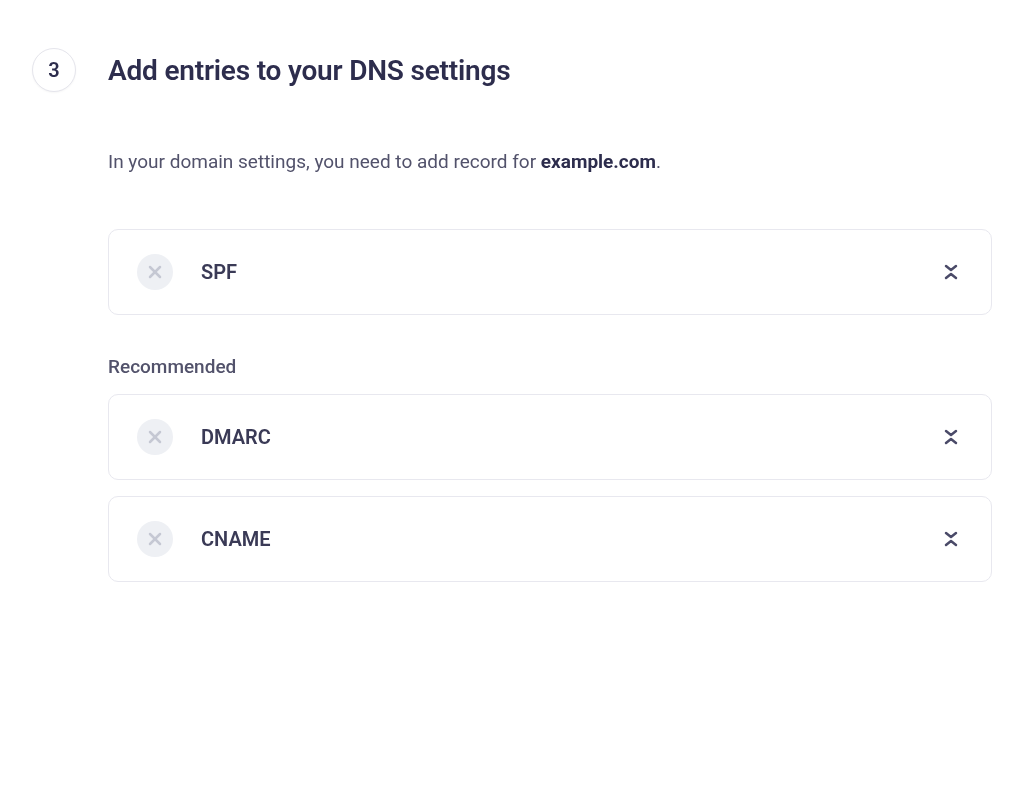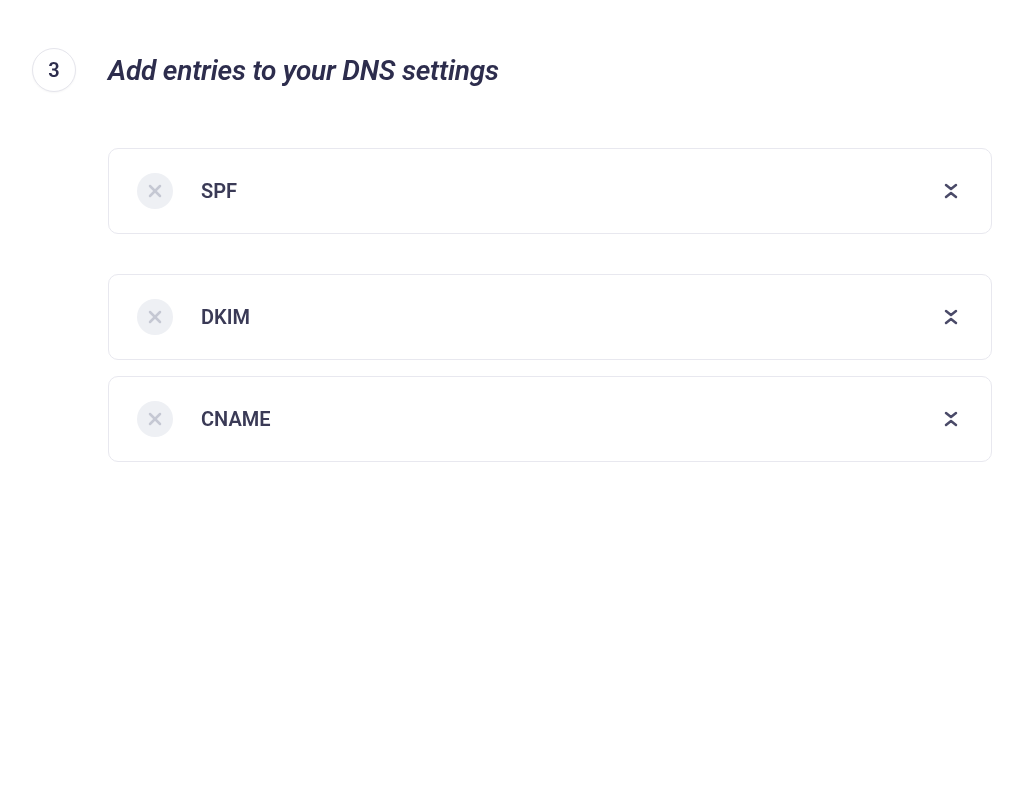--- a/index.html
+++ b/index.html
@@ -33,21 +33,20 @@
       font-weight: 600;
       color: #2d2d4d;
       box-shadow: 0 1px 2px rgba(0,0,0,0.04);
       flex-shrink: 0;
     }
     .page-title {
       font-size: 28px;
       font-weight: 600;
       color: #2d2d4d;
       letter-spacing: -0.2px;
-      font-style: italic;
     }
     .content {
       padding-left: 76px;
     }
     .intro-text {
       font-size: 19px;
       color: #52526b;
       margin-bottom: 52px;
       line-height: 1.5;
     }
@@ -129,20 +128,23 @@
 
 <div class="header-row">
   <div class="step-badge">
     <span>3</span>
   </div>
   <h1 class="page-title">Add entries to your DNS settings</h1>
 </div>
 
 <div class="content">
 
+  <p class="intro-text">
+    <span>In your domain settings, you need to add record for </span><strong>example.com</strong><span>.</span>
+  </p>
 
   <div class="section">
 
     <div class="record-card">
       <div class="record-left">
         <div class="status-badge">
           <svg viewBox="0 0 14 14">
               <line x1="2" y1="2" x2="12" y2="12"></line>
               <line x1="12" y1="2" x2="2" y2="12"></line>
             </svg>
@@ -154,30 +156,31 @@
             <polyline points="3,2 8,6 13,2"></polyline>
           </svg>
         <svg viewBox="0 0 16 8">
             <polyline points="3,6 8,2 13,6"></polyline>
           </svg>
       </div>
     </div>
   </div>
 
   <div class="section">
+    <div class="section-label">Recommended</div>
 
     <div class="record-card">
       <div class="record-left">
         <div class="status-badge">
           <svg viewBox="0 0 14 14">
               <line x1="2" y1="2" x2="12" y2="12"></line>
               <line x1="12" y1="2" x2="2" y2="12"></line>
             </svg>
         </div>
-        <div class="record-name">DKIM</div>
+        <div class="record-name">DMARC</div>
       </div>
       <div class="expand-toggle">
         <svg viewBox="0 0 16 8">
             <polyline points="3,2 8,6 13,2"></polyline>
           </svg>
         <svg viewBox="0 0 16 8">
             <polyline points="3,6 8,2 13,6"></polyline>
           </svg>
       </div>
     </div>

